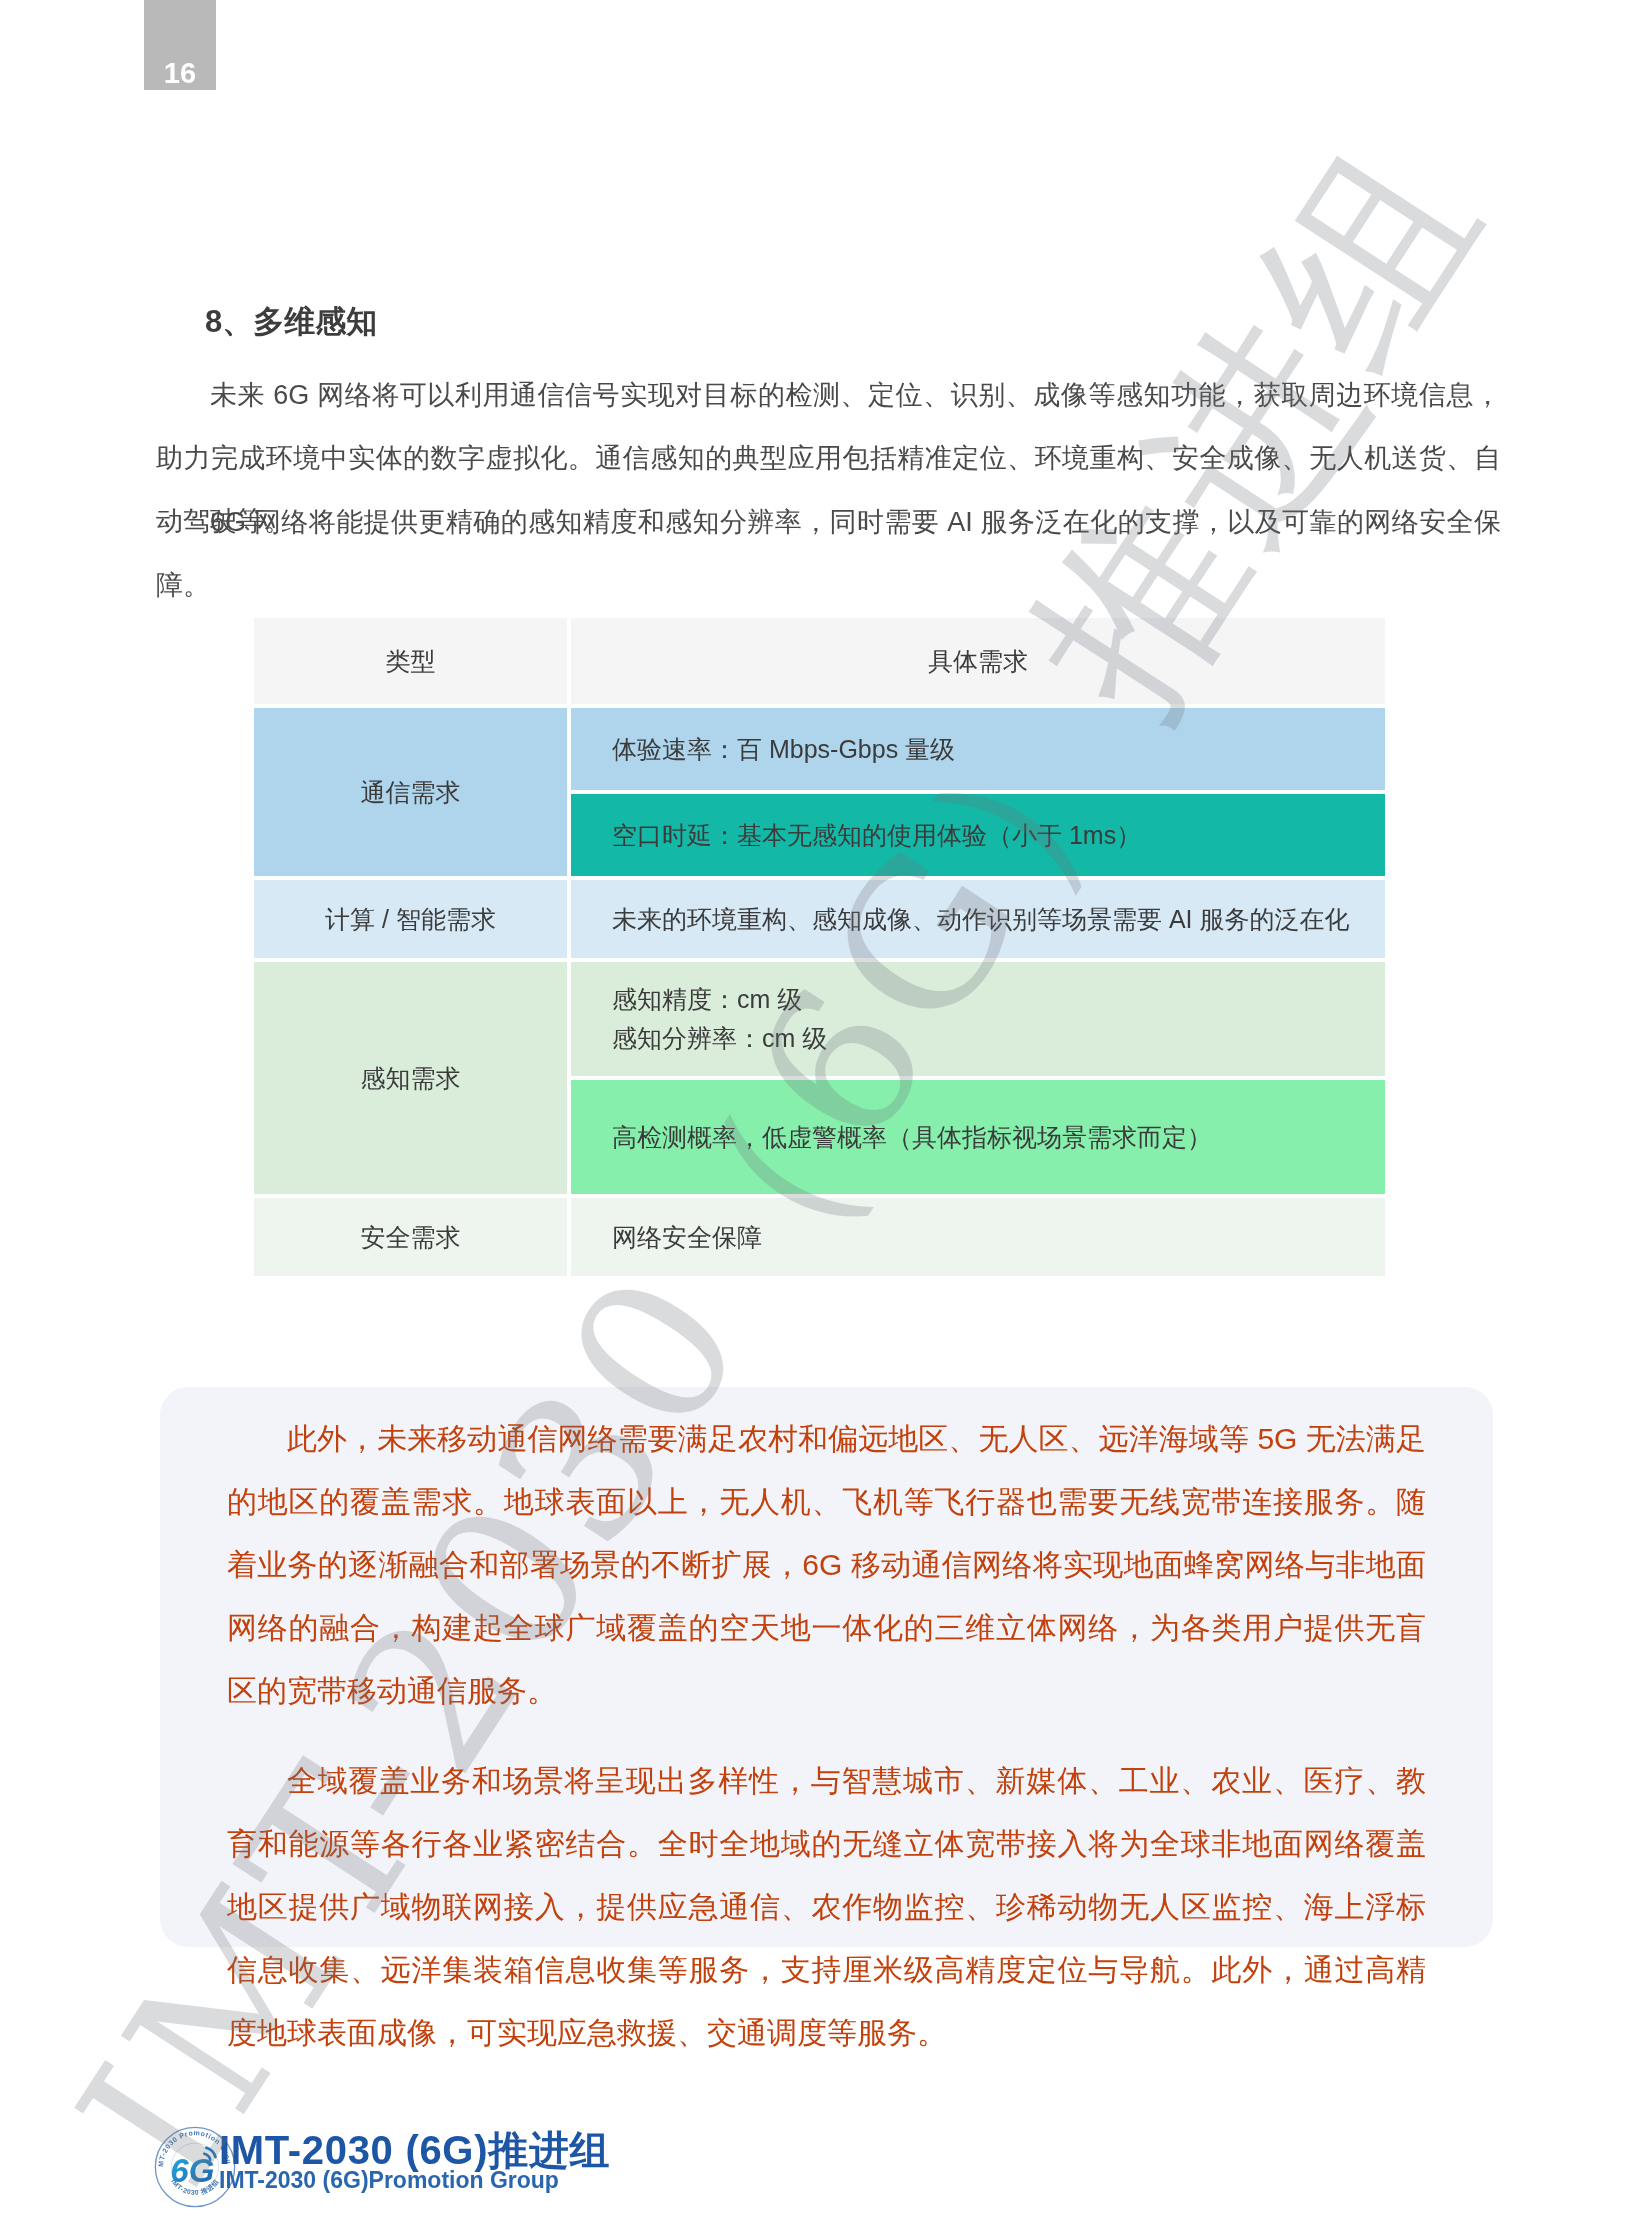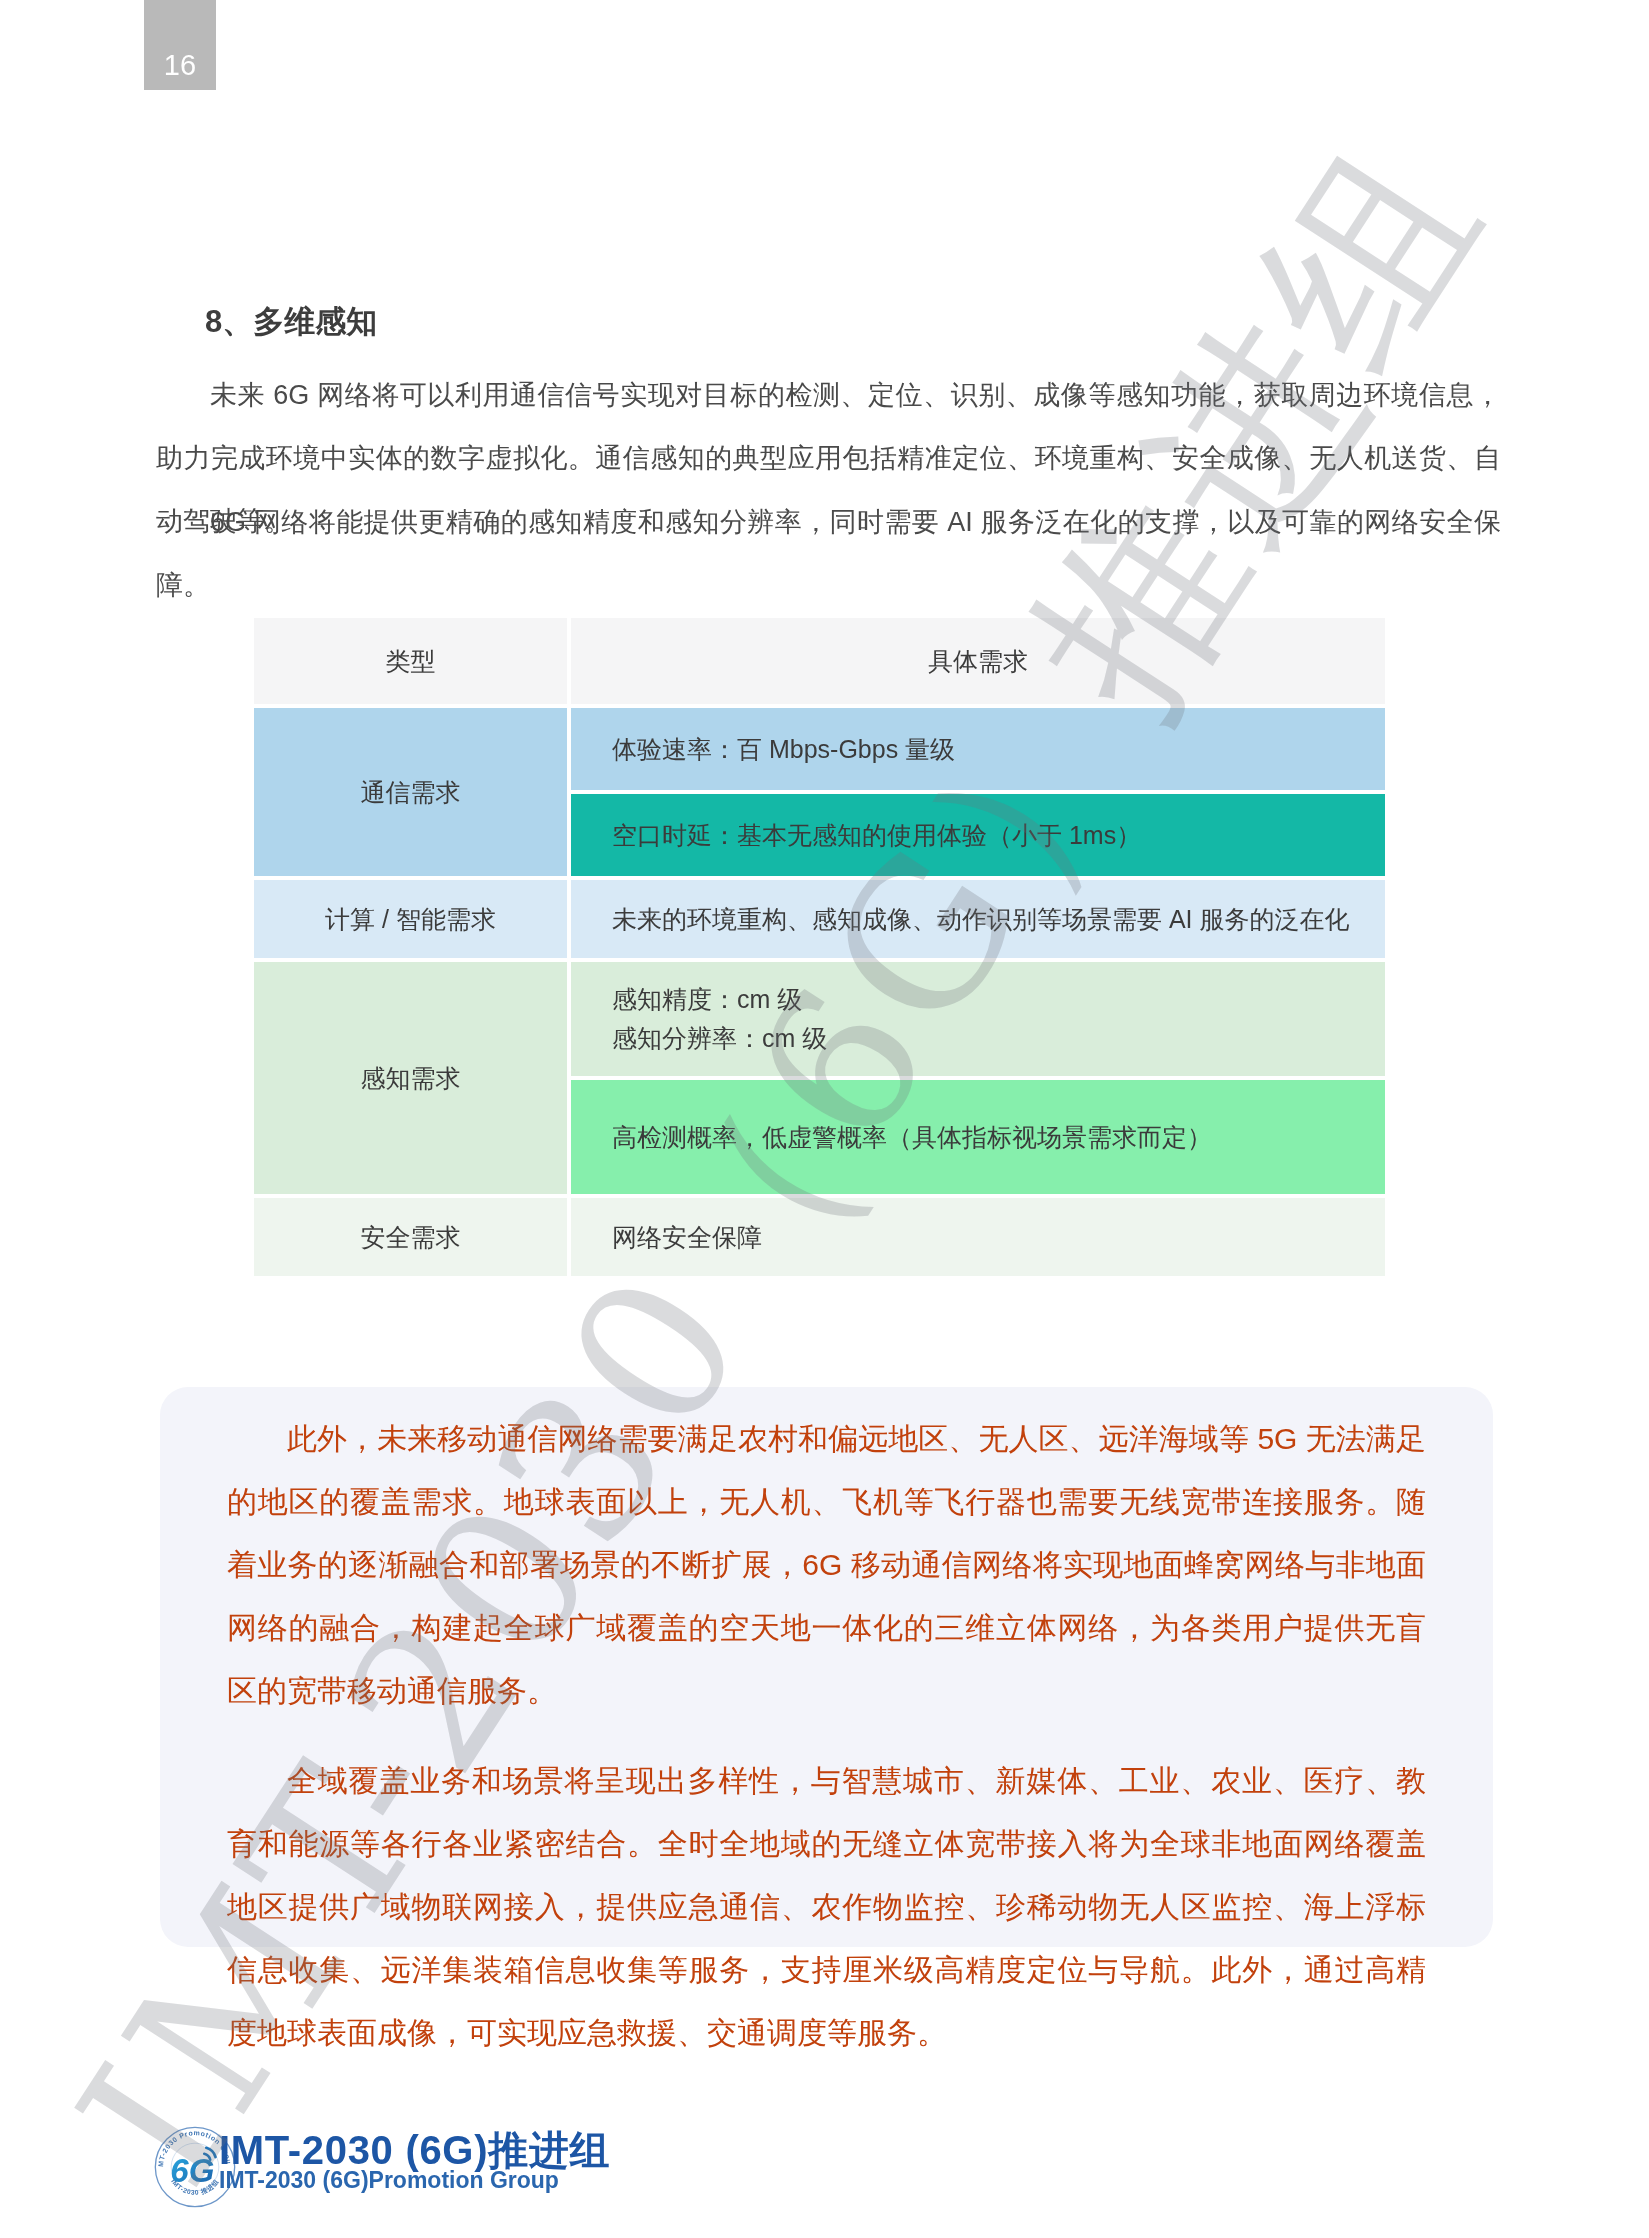--- a/index.html
+++ b/index.html
@@ -3,21 +3,21 @@
 <meta charset="utf-8">
 <style>
   html,body{margin:0;padding:0;background:#ffffff;overflow:hidden;}
   body{width:1649px;height:2239px;position:relative;
        font-family:"Liberation Sans","DejaVu Sans",sans-serif;color:#424242;}
   .page{position:absolute;inset:0;background:#ffffff;}
 
   
   .page-tab{position:absolute;left:144px;top:0;width:72px;height:90px;
             background:#b9b9b9;display:flex;align-items:flex-end;justify-content:center;}
-  .page-tab span{color:#ffffff;font-size:29px;line-height:1;padding-bottom:10px;}
+  .page-tab span{color:#ffffff;font-size:29px;line-height:1;padding-bottom:2px;font-weight:bold;}
 
   
   .sec-heading{position:absolute;left:205px;top:301px;font-size:31px;font-weight:bold;color:#3d3d3d;}
   .para{position:absolute;left:156px;width:1345px;font-size:27px;line-height:63px;
         color:#4a4a4a;text-align:justify;text-indent:2em;margin:0;}
   .para.p1{top:364px;}
   .para.p2{top:491px;}
 
   
   table.req{position:absolute;left:250px;top:614px;width:1139px;

